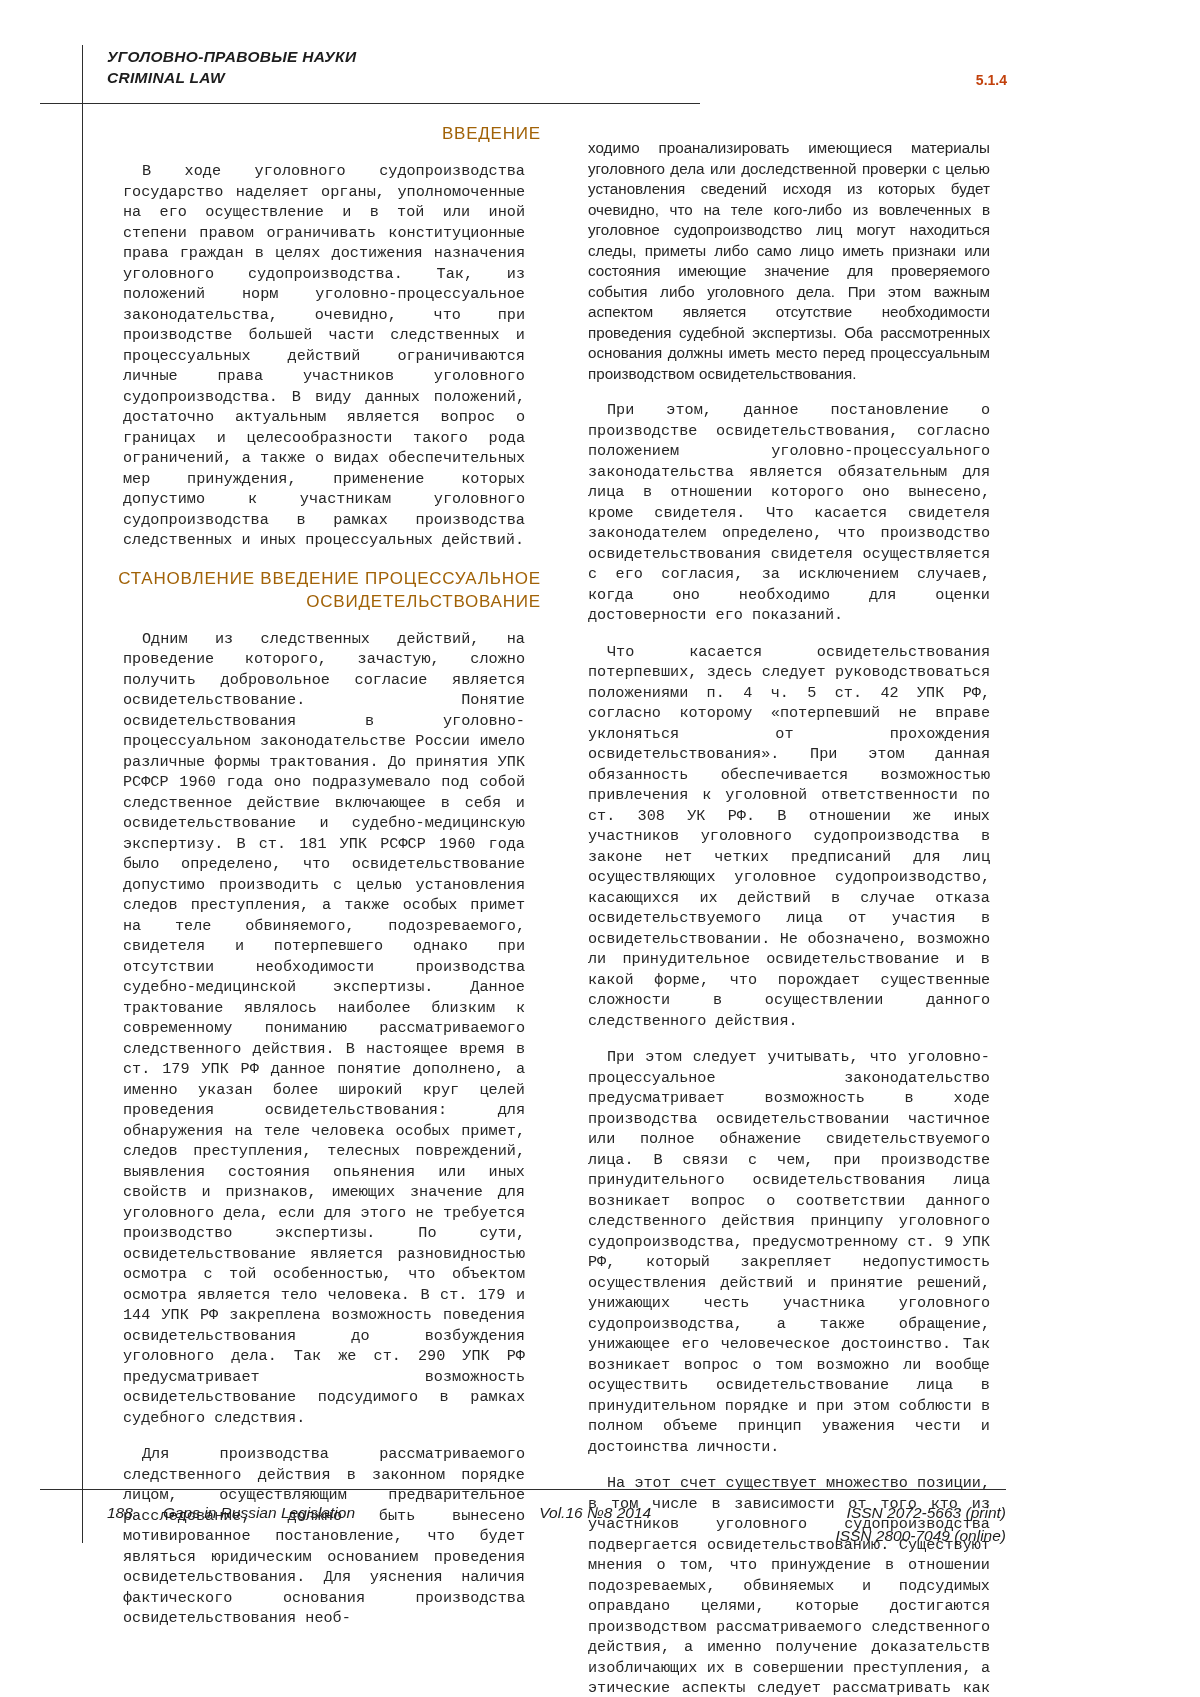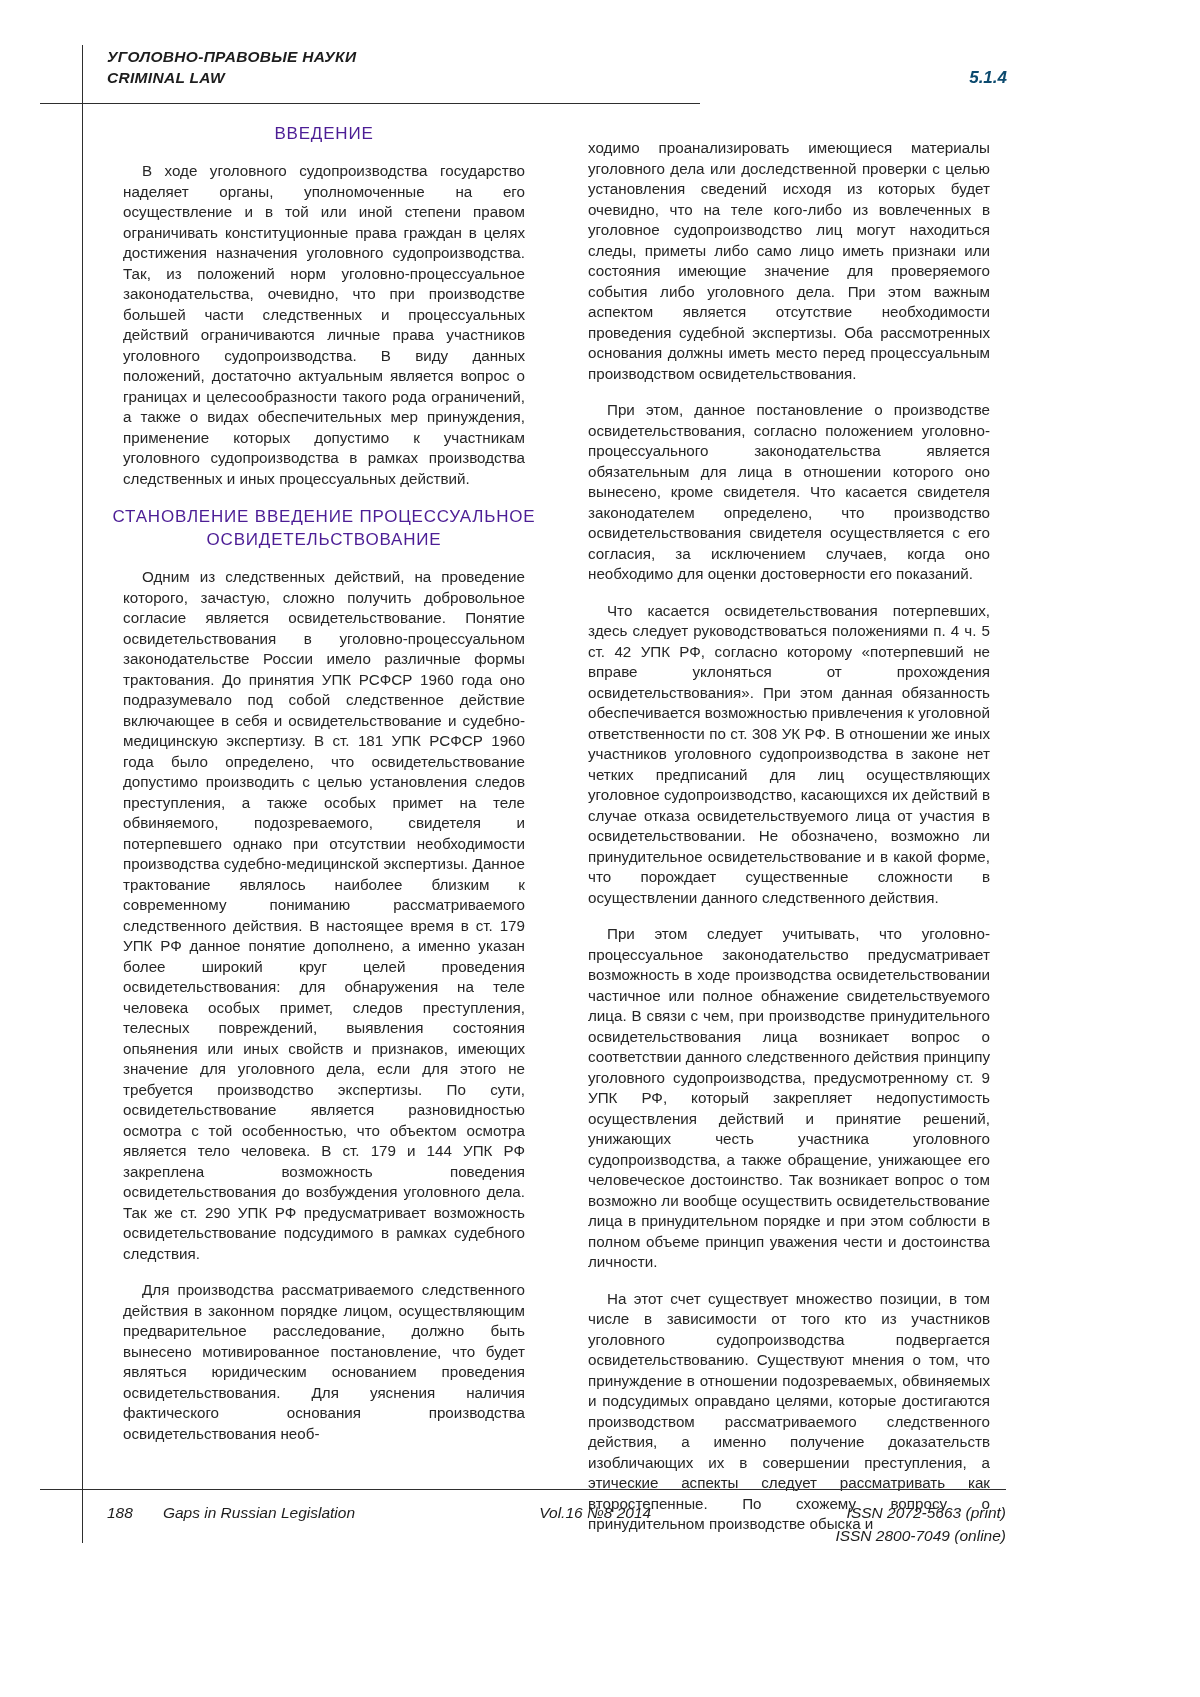--- a/index.html
+++ b/index.html
@@ -27,25 +27,24 @@
   }
   .header-left {
     font-style: italic;
     font-weight: bold;
     font-size: 15.5px;
     line-height: 21px;
     letter-spacing: 0.3px;
     color: #1d1d1d;
   }
   .header-code {
-    font-style: italic;
     font-weight: bold;
-    font-size: 17px;
+    font-size: 14px;
     padding-top: 6px;
-    color: #0c4a6e;
+    color: #c2410c;
   }
   .header-rule {
     position: absolute;
     left: 40px; top: 103px;
     width: 660px; height: 1px;
     background: #2e2e2e;
   }
   .columns {
     position: absolute;
     left: 107px; top: 122px;
@@ -58,29 +57,29 @@
     text-align: justify;
     font-size: 15.2px;
     line-height: 20.5px;
     color: #262626;
   }
   .col p {
     margin: 16px;
     hyphens: auto;
     -webkit-hyphens: auto;
   }
-  .col p.indent { text-indent: 19px; }
+  .col p.indent { text-indent: 19px; font-family: Liberation Mono, monospace; }
   .col h2 {
     font-weight: 400;
     font-size: 17px;
     line-height: 23px;
     letter-spacing: 0.8px;
-    color: #4c1d95;
+    color: #a16207;
     margin: 13px 0 9px 0;
-    text-align: center;
+    text-align: right;
     white-space: pre-line;
   }
   .col section:first-child h2 { margin-top: 0; }
   .footer-rule {
     position: absolute;
     left: 40px; top: 1489px;
     width: 966px; height: 1px;
     background: #2e2e2e;
   }
   .footer {

